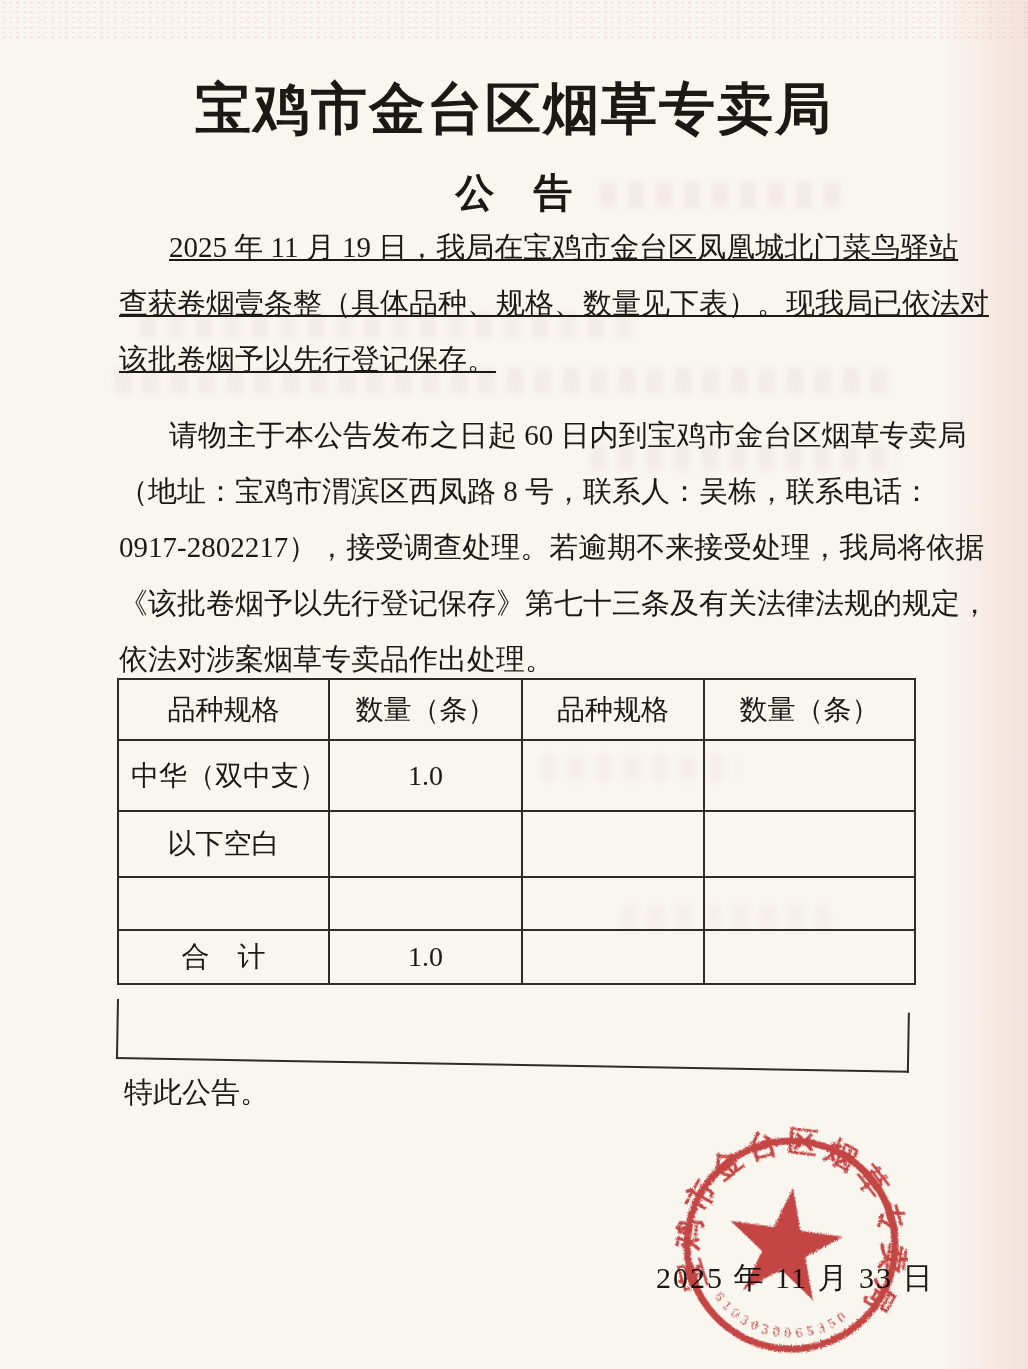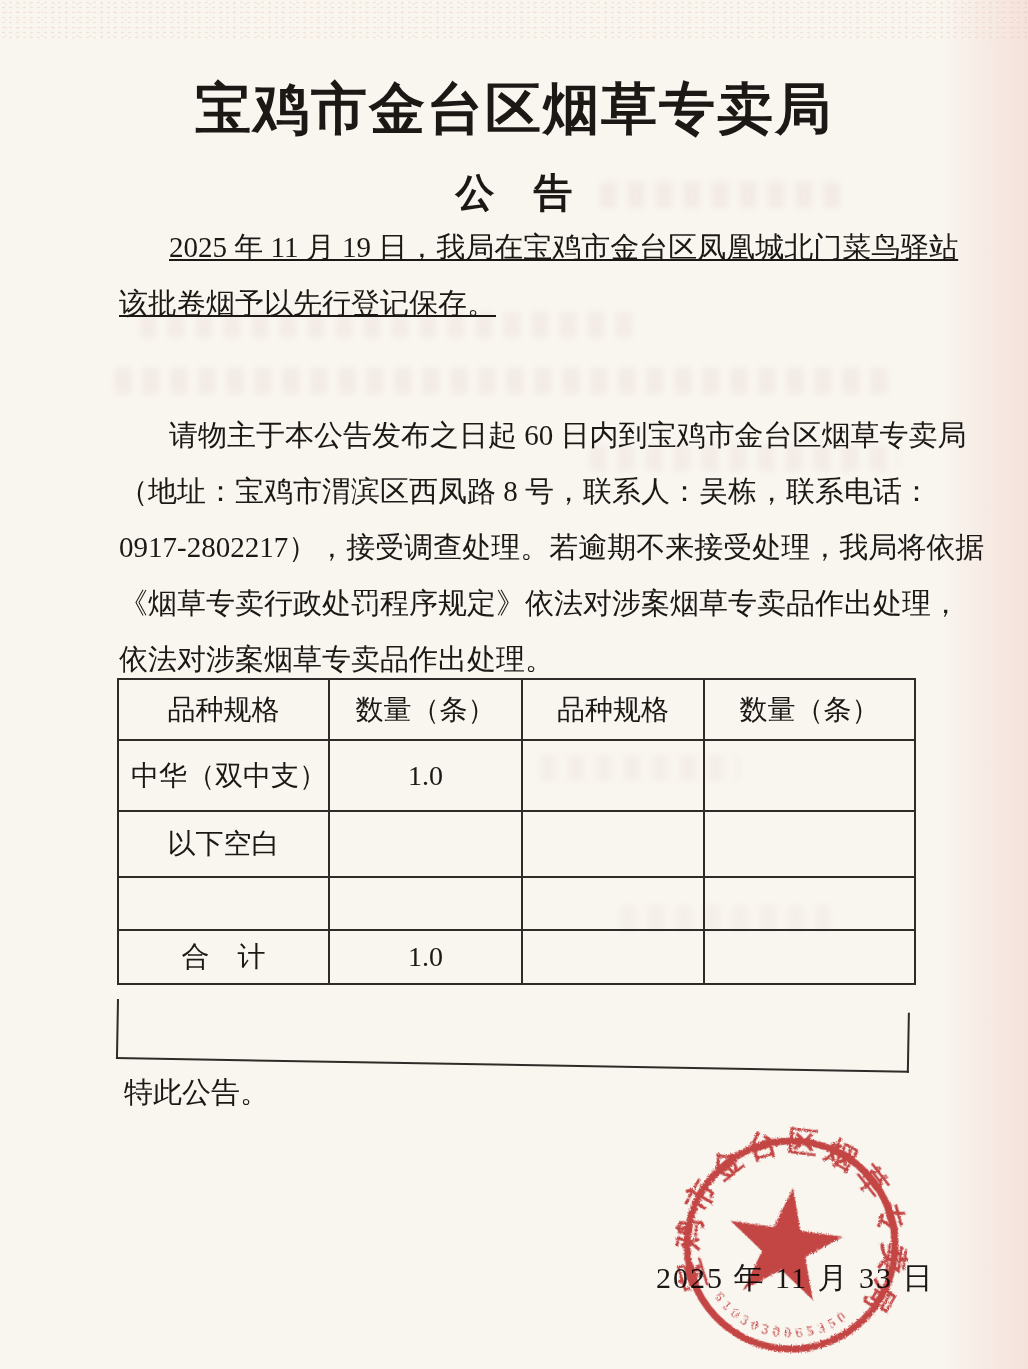--- a/index.html
+++ b/index.html
@@ -85,28 +85,29 @@
   <div class="bleed" style="left:115px; top:368px; width:780px; opacity:.5;"></div>
   <div class="bleed" style="left:590px; top:445px; width:310px; opacity:.45;"></div>
   <div class="bleed" style="left:540px; top:755px; width:200px; opacity:.35;"></div>
   <div class="bleed" style="left:620px; top:905px; width:210px; opacity:.3;"></div>
 
   <div class="title">宝鸡市金台区烟草专卖局</div>
   <div class="subtitle">公　告</div>
 
   <div class="para p1">
     <div class="ln indent">2025 年 11 月 19 日，我局在宝鸡市金台区凤凰城北门菜鸟驿站</div>
+    <div class="ln">查获卷烟壹条整（具体品种、规格、数量见下表）。现我局已依法对</div>
     <div class="ln">该批卷烟予以先行登记保存。</div>
   </div>
 
   <div class="para p2">
     <div class="ln indent">请物主于本公告发布之日起 60 日内到宝鸡市金台区烟草专卖局</div>
     <div class="ln">（地址：宝鸡市渭滨区西凤路 8 号，联系人：吴栋，联系电话：</div>
     <div class="ln">0917-2802217），接受调查处理。若逾期不来接受处理，我局将依据</div>
-    <div class="ln">《烟草专卖行政处罚程序规定》依法对涉案烟草专卖品作出处理，</div>
+    <div class="ln">《该批卷烟予以先行登记保存》第七十三条及有关法律法规的规定，</div>
     <div class="ln">依法对涉案烟草专卖品作出处理。</div>
   </div>
 
   <table class="goods">
     <colgroup>
       <col style="width:203px">
         <col style="width:193px">
         <col style="width:182px">
         <col style="width:211px">
     </colgroup>

